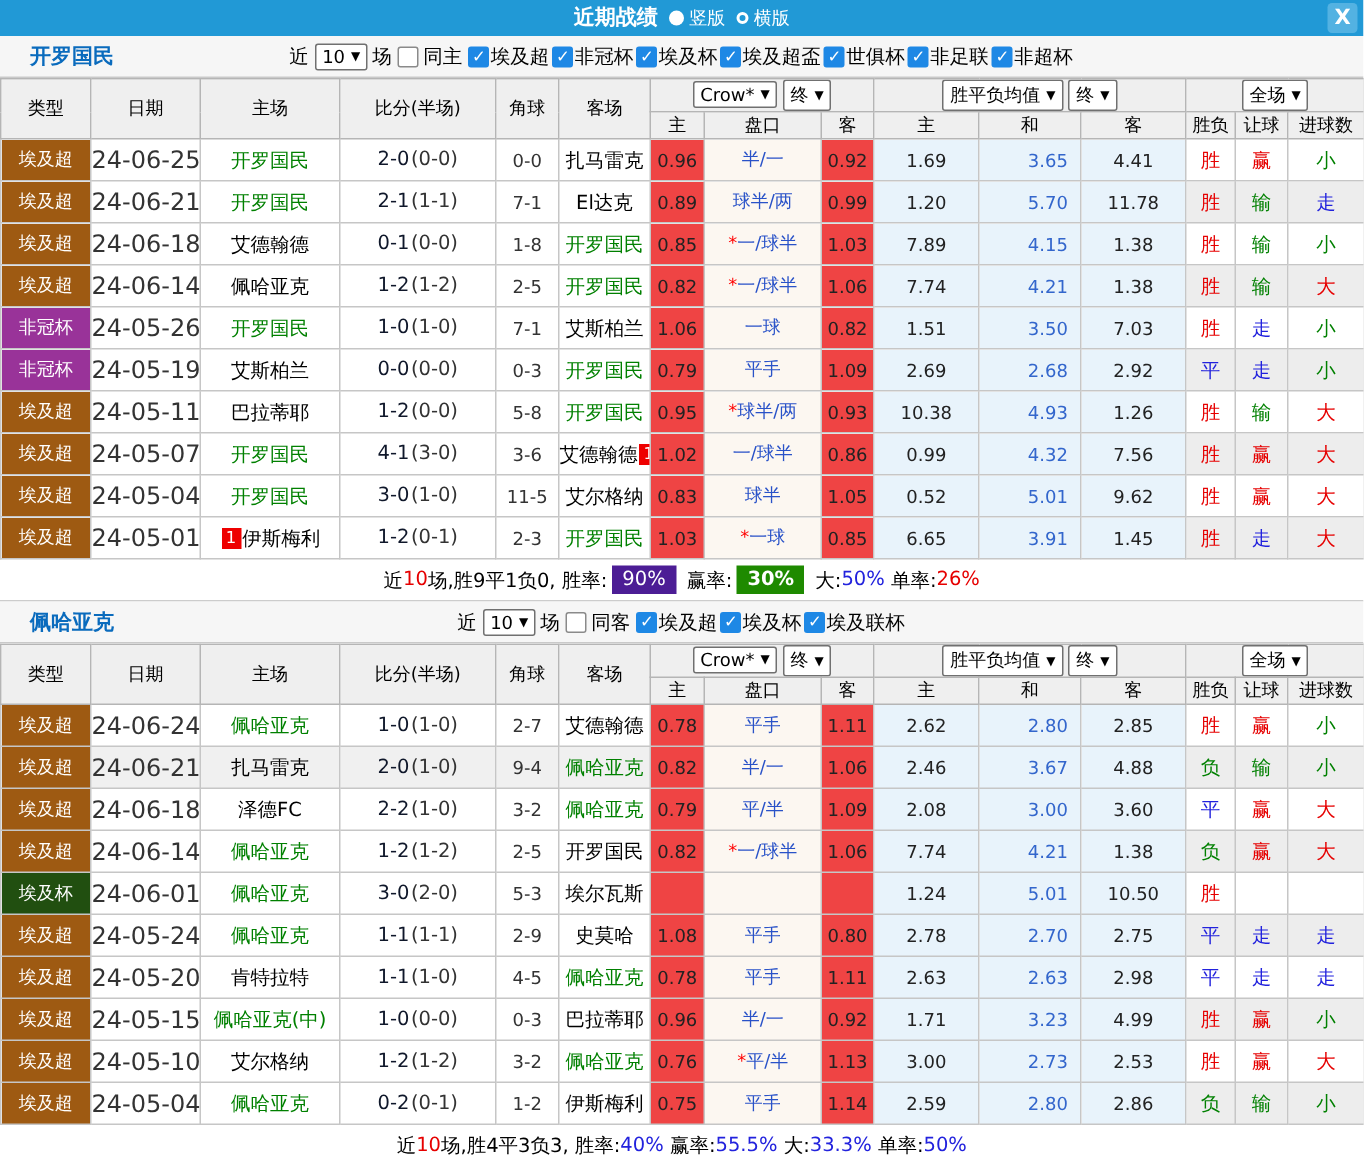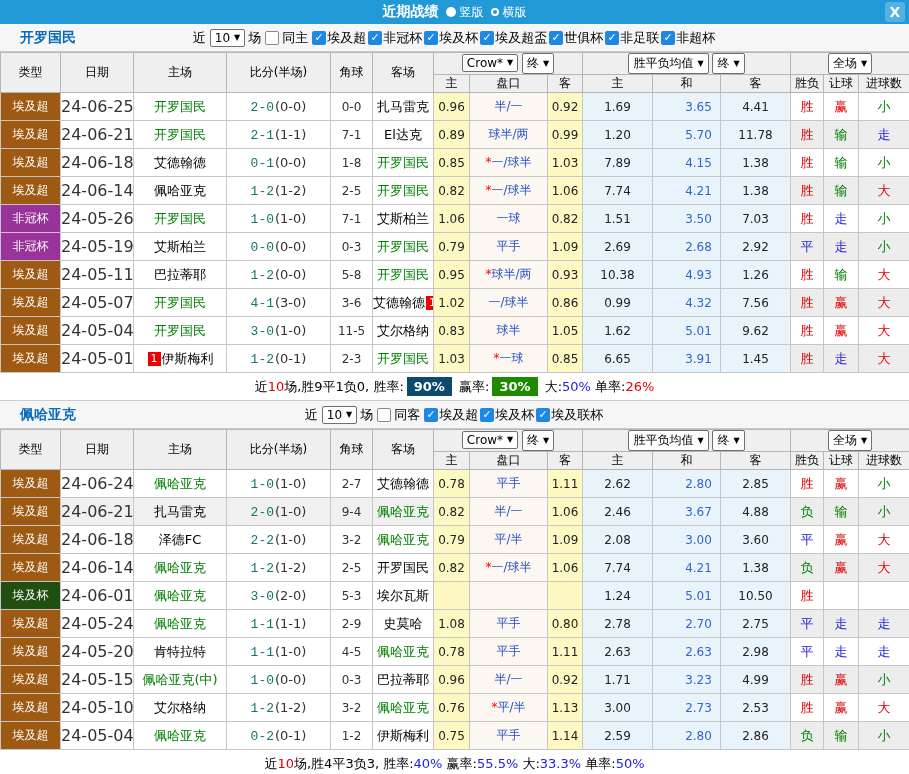--- a/index.html
+++ b/index.html
@@ -36,39 +36,39 @@
     color:#000; padding:0; overflow:hidden; }
   tr.h1 th { height:22px; }
   tr.h2 th { height:18px; }
   td { border:1px solid #c6c6c6; text-align:center; font-size:13px; height:28px;
     padding:0; white-space:nowrap; overflow:hidden; }
   td.c-type   { color:#fff; font-size:12px; }
   td.c-date   { color:#333; font-size:16px; }
   td.c-corner { color:#333; font-size:12px; }
   td.c-team   { color:#000; }
   .t-green    { color:#008000; }
-  td.c-odds   { background:#fef9c3; color:#222; font-size:12px; }
+  td.c-odds   { background:#ef4444; color:#222; font-size:12px; }
   td.c-hcap   { background:#fcf7f1; color:#2952c8; font-size:12px; }
   .star       { color:#f00; }
   td.c-avg    { background:#e8f3fb; color:#222; font-size:12px; }
   td.c-avg.mid{ color:#3366cc;padding-left:24px; }
   tr.even td.c-res { background:#ededed; }
   tr.hl td.plainbg { background:#f0f0f0; }
-  .score-ft { color:#0f766e;font-family:Liberation Mono, monospace; }
+  .score-ft { color:#0f172a; }
   .score-ht { color:#333; margin-left:1px; }
   .rcard { display:inline-block; background:#e00; color:#fff; font-size:11px;
     line-height:14px; padding:0 3px; margin:0 1px; vertical-align:1px; }
 
   
   .summary { height:28px; display:flex; align-items:center; justify-content:center;
     font-size:13px; color:#000; border-bottom:1px solid #ccc; }
   .summary span { white-space:pre; }
   .t-red  { color:#e60000; }
   .t-blue { color:#2222dd; }
-  .pct-red   { background:#0c4a6e; color:#fff; padding:2px 7px; margin:0 3px; font-weight:bold; }
+  .pct-red   { background:#4c1d95; color:#fff; padding:2px 7px; margin:0 3px; font-weight:normal; }
   .pct-green { background:#1e8a00; color:#fff; padding:2px 7px; margin:0 3px; font-weight:bold; }
 </style>
 </head>
 <body>
 
 <div class="titlebar">
   <span class="tb-title">近期战绩</span>
   <span class="tb-radio">
     <span class="dot-on"></span>
     <span>竖版</span>
@@ -324,21 +324,21 @@
   <tr>
     <td class="c-type" style="background: rgb(158, 90, 18);">埃及超</td>
     <td class="c-date plainbg">24-05-04</td>
     <td class="c-team plainbg"><span class="t-green">开罗国民</span></td>
     <td class="c-score plainbg"><span class="score-ft">3-0</span><span class="score-ht">(1-0)</span></td>
     <td class="c-corner plainbg">11-5</td>
     <td class="c-team plainbg"><span>艾尔格纳</span></td>
     <td class="c-odds">0.83</td>
     <td class="c-hcap"><span>球半</span></td>
     <td class="c-odds">1.05</td>
-    <td class="c-avg">1.62</td>
+    <td class="c-avg">0.52</td>
     <td class="c-avg mid">5.01</td>
     <td class="c-avg">9.62</td>
     <td class="c-res" style="color: rgb(230, 0, 0);">胜</td>
     <td class="c-res" style="color: rgb(230, 0, 0);">赢</td>
     <td class="c-res" style="color: rgb(230, 0, 0);">大</td>
   </tr>
 
   <tr class="even">
     <td class="c-type" style="background: rgb(158, 90, 18);">埃及超</td>
     <td class="c-date plainbg">24-05-01</td>

